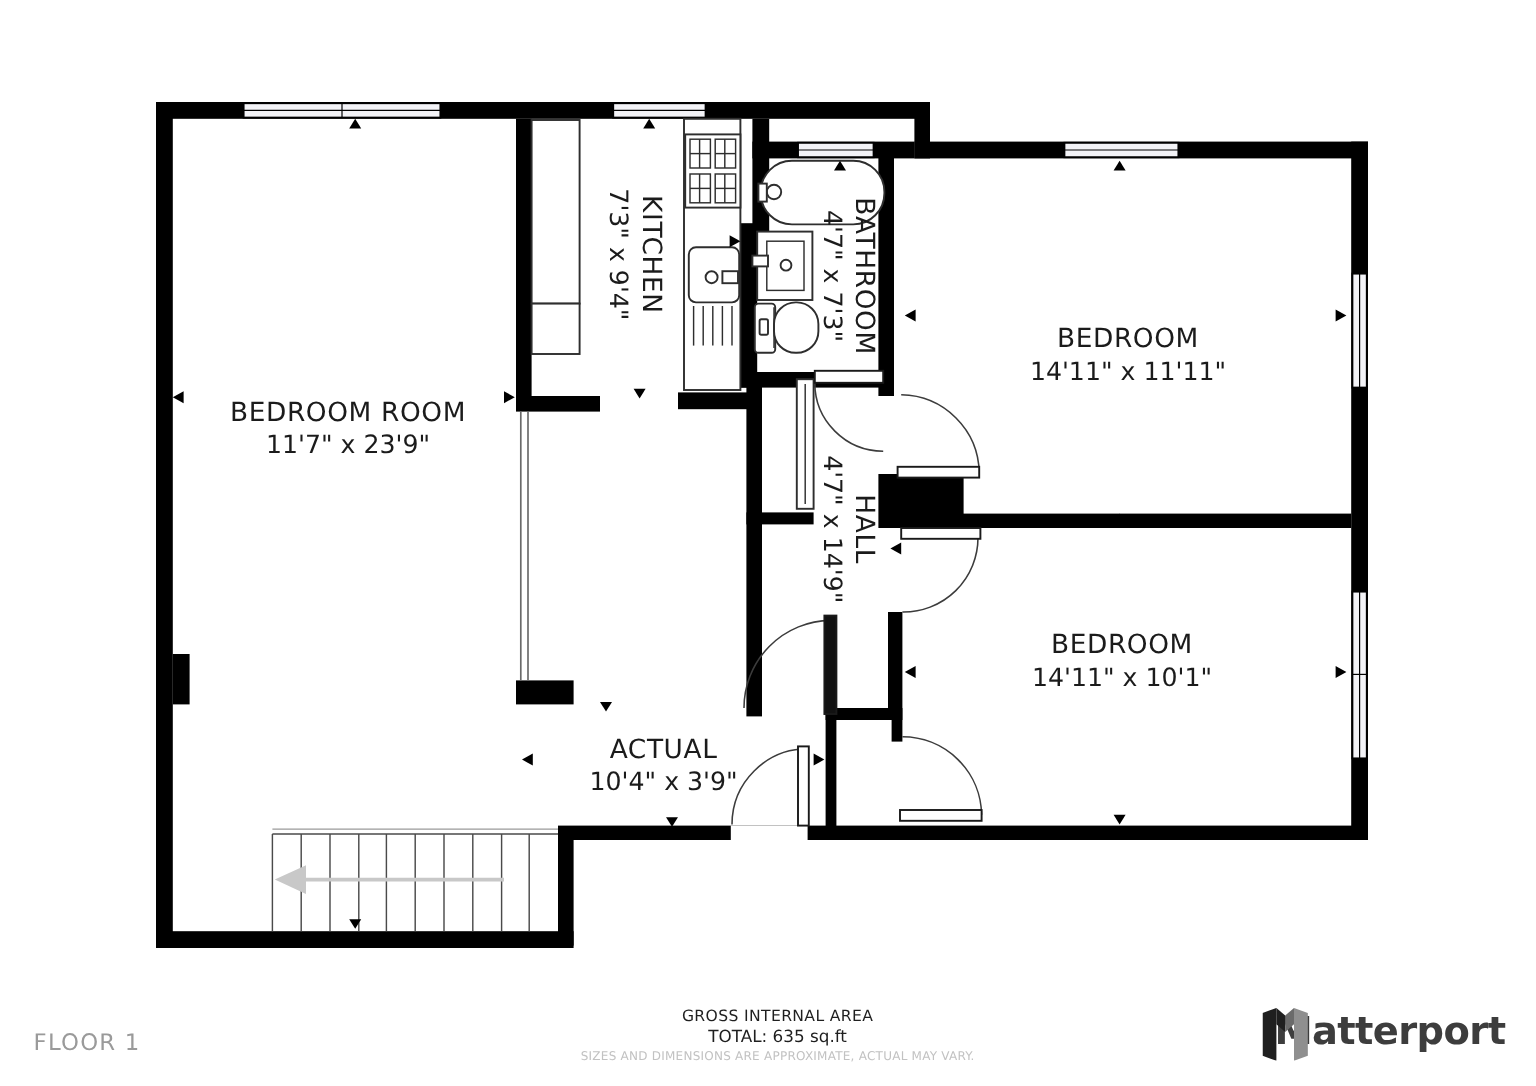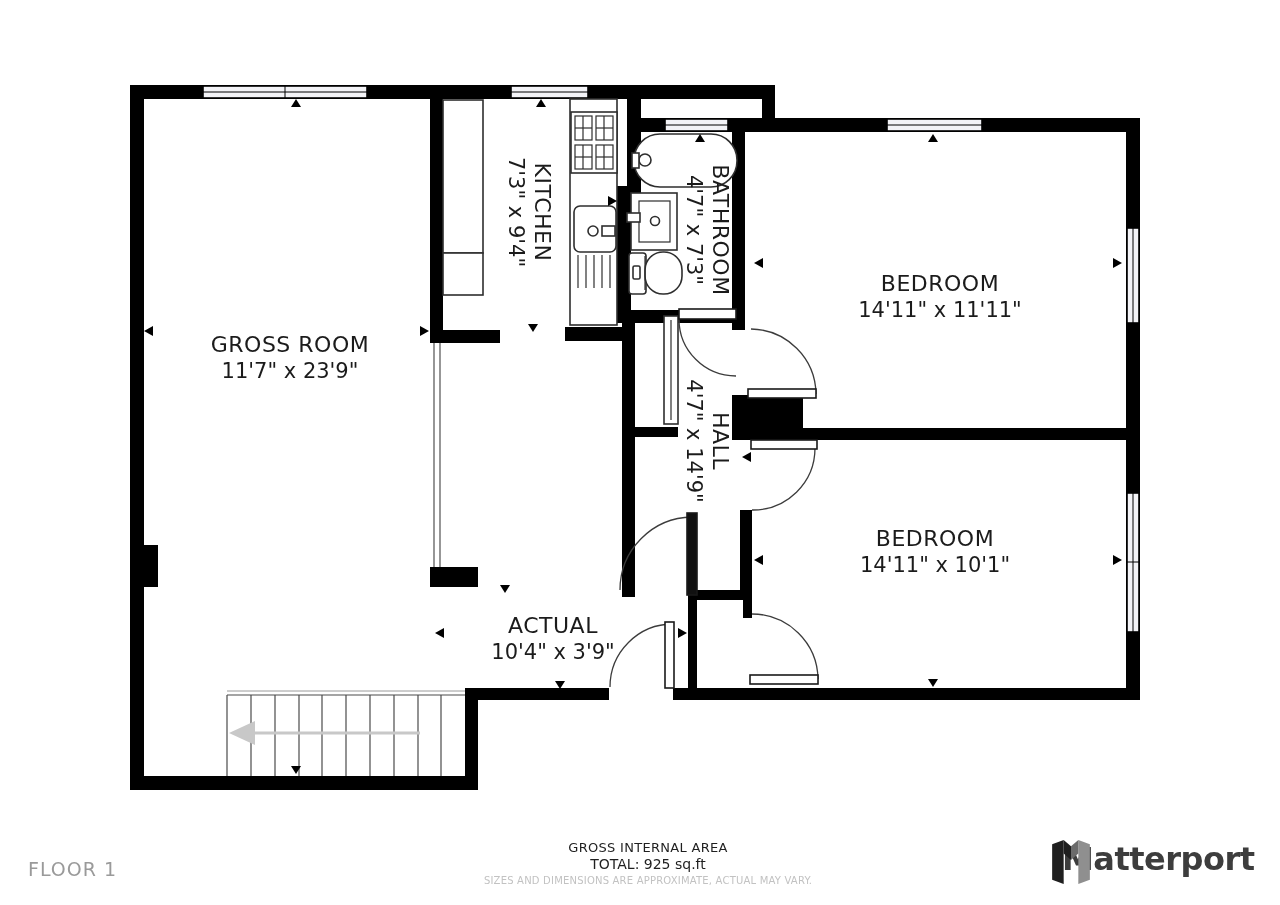--- a/index.html
+++ b/index.html
@@ -230,21 +230,21 @@
     <polygon class="dimarrow" points="1113,555 1113,565 1122,560"></polygon>
     <polygon class="dimarrow" points="751,452 751,462 742,457"></polygon>
     <polygon class="dimarrow" points="444,628 444,638 435,633"></polygon>
     <polygon class="dimarrow" points="678,628 678,638 687,633"></polygon>
     <polygon class="dimarrow" points="555,681 565,681 560,689"></polygon>
     <polygon class="dimarrow" points="500,585 510,585 505,593"></polygon>
   </g>
 </svg>
 
 <div class="room-label" style="left:290px;top:357px">
-  <div class="room-name">GROSS ROOM</div>
+  <div class="room-name">BEDROOM ROOM</div>
   <div class="room-dims">11'7" x 23'9"</div>
 </div>
 
 <div class="room-label rot" style="left:529px;top:212px">
   <div class="room-name">KITCHEN</div>
   <div class="room-dims">7'3" x 9'4"</div>
 </div>
 
 <div class="room-label rot" style="left:707px;top:230px">
   <div class="room-name">BATHROOM</div>
@@ -269,21 +269,21 @@
 
 <div class="room-label" style="left:553px;top:638px">
   <div class="room-name">ACTUAL</div>
   <div class="room-dims">10'4" x 3'9"</div>
 </div>
 
 <div class="floor-label">FLOOR 1</div>
 
 <div class="footer-center">
   <div class="area-title">GROSS INTERNAL AREA</div>
-  <div class="area-total">TOTAL: 925 sq.ft</div>
+  <div class="area-total">TOTAL: 635 sq.ft</div>
   <div class="disclaimer">SIZES AND DIMENSIONS ARE APPROXIMATE, ACTUAL MAY VARY.</div>
 </div>
 
 <div class="brand">
   <svg width="38" height="44" viewBox="0 0 36 42">
     <polygon points="0,4 11,0 11,42 0,38" fill="#1f1f1f"></polygon>
     <polygon points="25,0 36,4 36,38 25,42" fill="#8f8f8f"></polygon>
     <polygon points="11,0 18,6 18,19 11,13" fill="#1f1f1f"></polygon>
     <polygon points="18,6 25,0 25,13 18,19" fill="#6b6b6b"></polygon>
     <polygon points="11,13 18,19 18,42 11,42" fill="#ffffff" opacity="0"></polygon>

